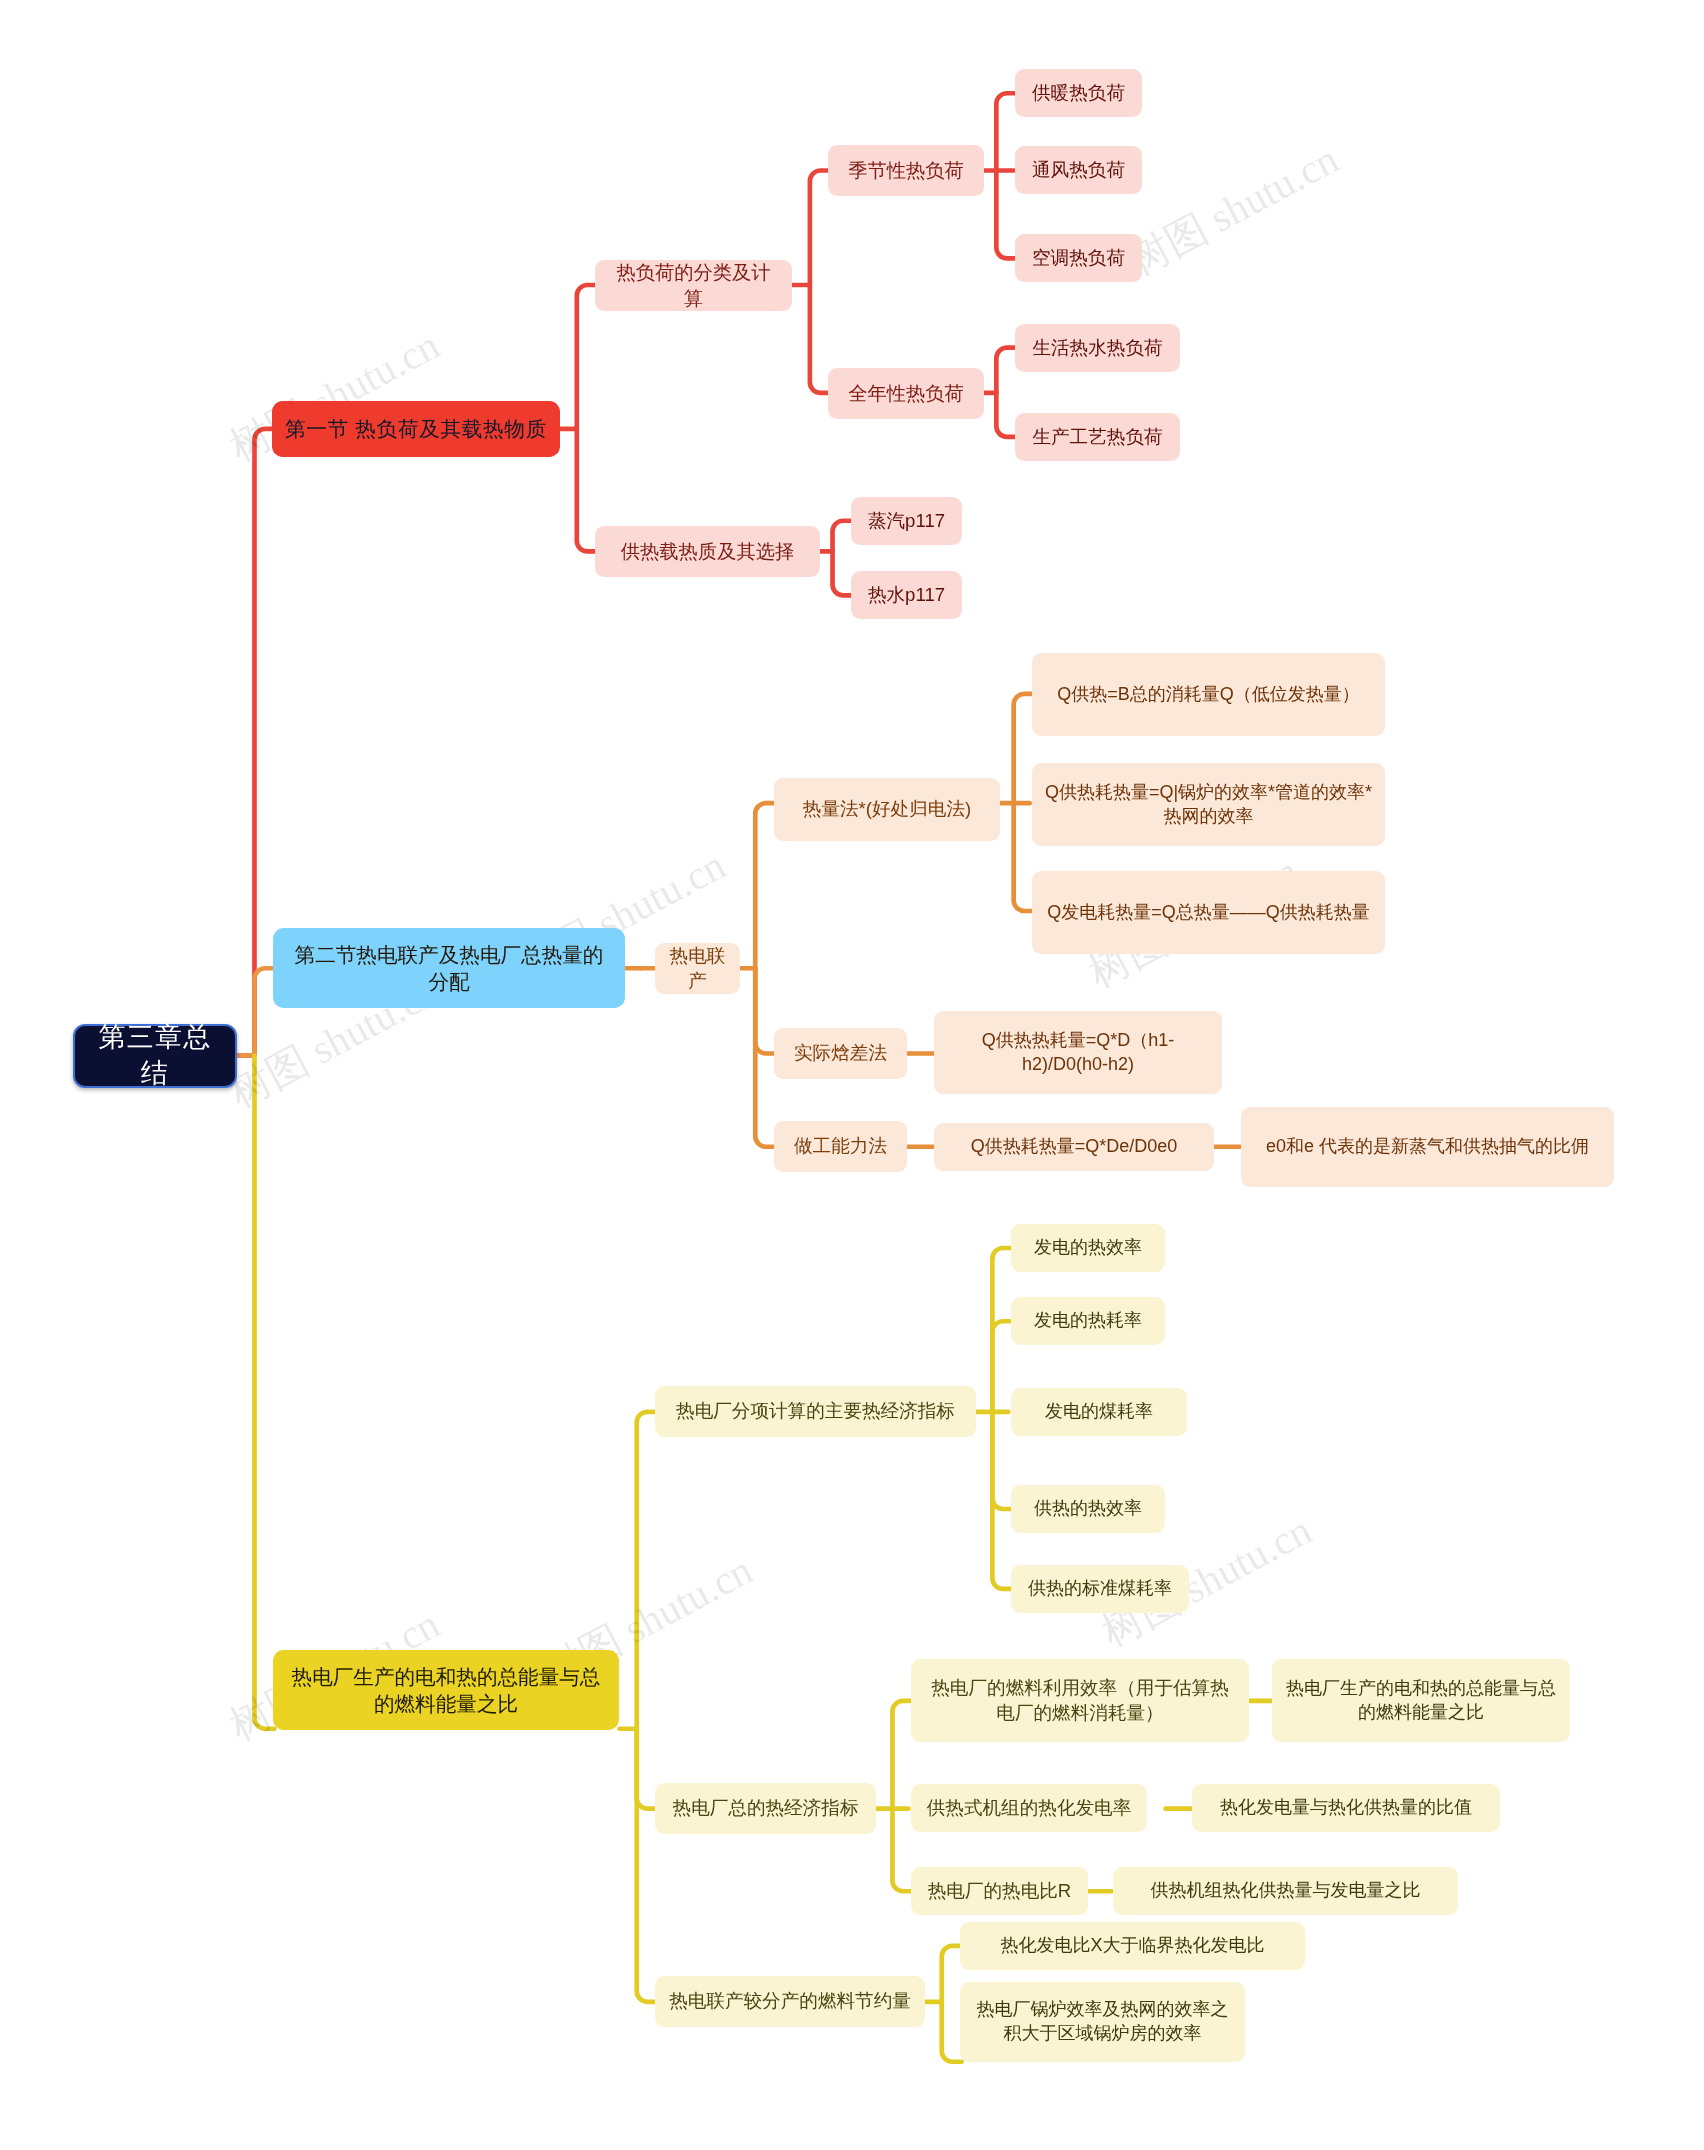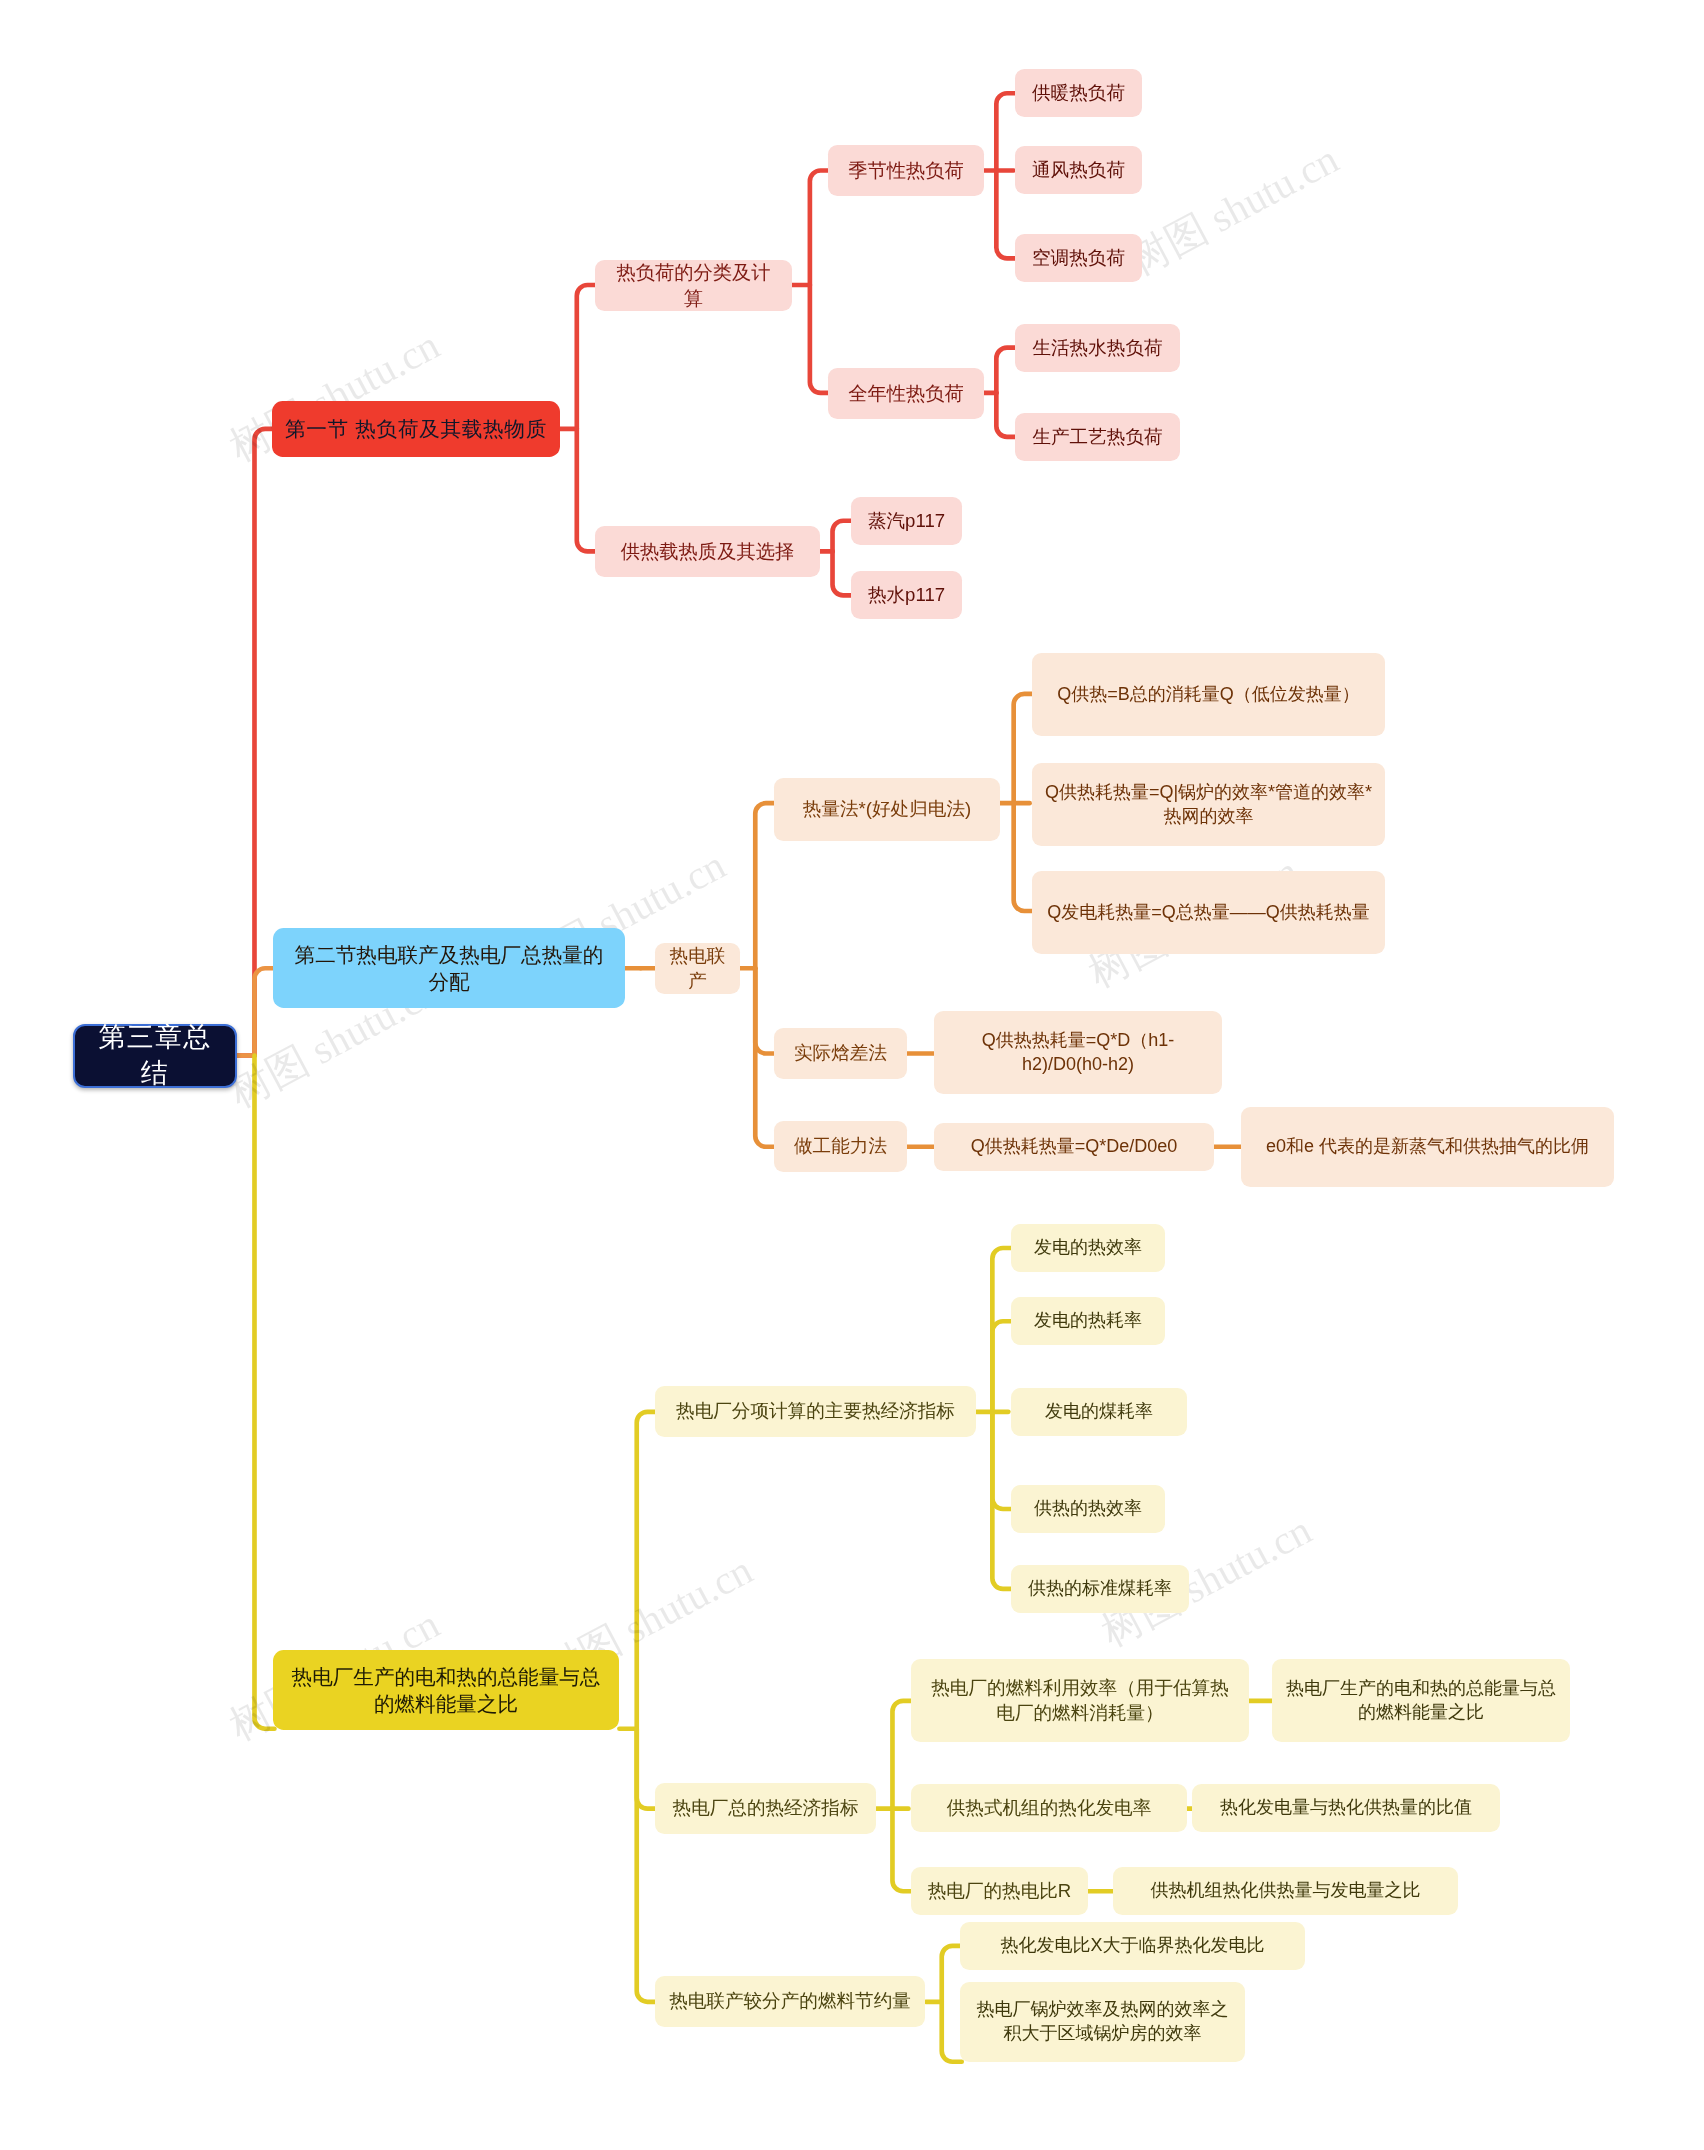--- a/index.html
+++ b/index.html
@@ -193,21 +193,21 @@
   <div class="node n-y4" style="left:1011px;top:1224px;width:154px;height:48px;">发电的热效率</div>
   <div class="node n-y4" style="left:1011px;top:1297px;width:154px;height:48px;">发电的热耗率</div>
   <div class="node n-y4" style="left:1011px;top:1388px;width:176px;height:48px;">发电的煤耗率</div>
   <div class="node n-y4" style="left:1011px;top:1485px;width:154px;height:48px;">供热的热效率</div>
   <div class="node n-y4" style="left:1011px;top:1565px;width:178px;height:48px;">供热的标准煤耗率</div>
 
   <div class="node n-y3" style="left:911px;top:1659px;width:338px;height:83px;">热电厂的燃料利用效率（用于估算热电厂的燃料消耗量）</div>
 
   <div class="node n-y4" style="left:1272px;top:1659px;width:298px;height:83px;">热电厂生产的电和热的总能量与总的燃料能量之比</div>
 
-  <div class="node n-y3" style="left:911px;top:1784px;width:276px;height:48px;">供热式机组的热化发电率</div>
+  <div class="node n-y3" style="left:911px;top:1784px;width:236px;height:48px;">供热式机组的热化发电率</div>
 
   <div class="node n-y4" style="left:1192px;top:1784px;width:308px;height:48px;">热化发电量与热化供热量的比值</div>
 
   <div class="node n-y3" style="left:911px;top:1867px;width:177px;height:48px;">热电厂的热电比R</div>
 
   <div class="node n-y4" style="left:1113px;top:1867px;width:345px;height:48px;">供热机组热化供热量与发电量之比</div>
 
   <div class="node n-y4" style="left:960px;top:1922px;width:345px;height:48px;">热化发电比X大于临界热化发电比</div>
 
   <div class="node n-y4" style="left:960px;top:1982px;width:285px;height:80px;">热电厂锅炉效率及热网的效率之积大于区域锅炉房的效率</div>

